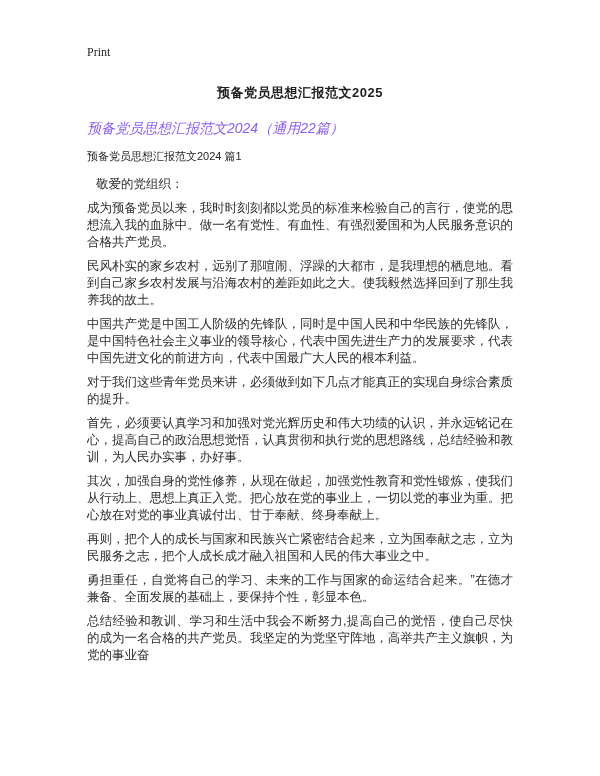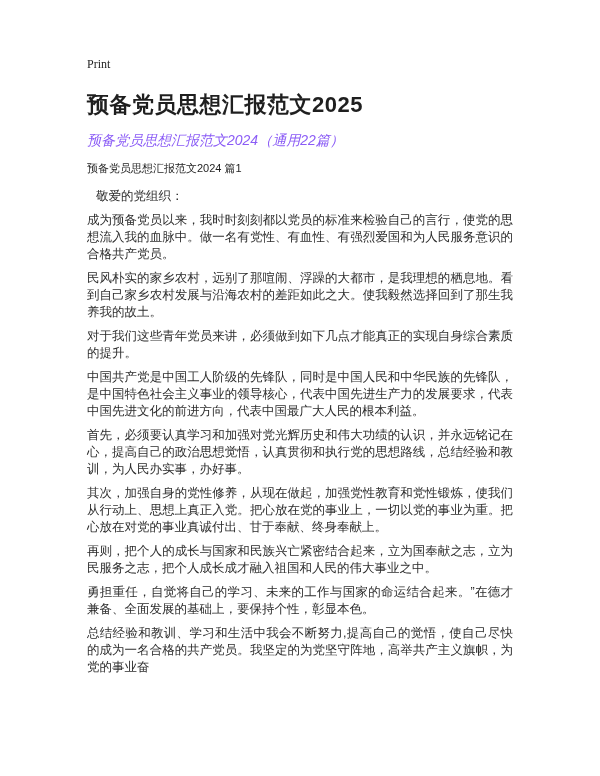--- a/index.html
+++ b/index.html
@@ -6,36 +6,37 @@
     margin: 0;
     padding: 0;
     background: #ffffff;
   }
   .page {
     position: relative;
     width: 600px;
     height: 776px;
     background: #ffffff;
     box-sizing: border-box;
-    padding: 54px 87px 0 87px;
+    padding: 42px 87px 0 87px;
     overflow: hidden;
     color: #2d2d2d;
     font-family: "Liberation Sans", "DejaVu Sans", sans-serif;
   }
   .print-link {
     font-family: "Liberation Serif", "DejaVu Serif", serif;
     font-size: 12px;
     line-height: 14px;
     color: #1f1f1f;
     display: inline-block;
     cursor: pointer;
   }
   .doc-title {
     margin: 22px 0 0 0;
-    font-size: 22px;
+    text-align: center;
+    font-size: 13px;
     line-height: 22px;
     font-weight: bold;
     color: #1f1f1f;
     letter-spacing: 0.5px;
   }
   .subtitle {
     margin: 16px 0 0 0;
     font-size: 14px;
     line-height: 17px;
     color: #8b5cf6;
@@ -74,21 +75,21 @@
   <h1 class="doc-title">预备党员思想汇报范文2025</h1>
 
   <div class="subtitle">预备党员思想汇报范文2024（通用22篇）</div>
 
   <div class="section-heading">预备党员思想汇报范文2024 篇1</div>
 
   <div class="salutation">敬爱的党组织：</div>
 
   <p class="body-para">成为预备党员以来，我时时刻刻都以党员的标准来检验自己的言行，使党的思想流入我的血脉中。做一名有党性、有血性、有强烈爱国和为人民服务意识的合格共产党员。</p>
   <p class="body-para">民风朴实的家乡农村，远别了那喧闹、浮躁的大都市，是我理想的栖息地。看到自己家乡农村发展与沿海农村的差距如此之大。使我毅然选择回到了那生我养我的故土。</p>
+  <p class="body-para">中国共产党是中国工人阶级的先锋队，同时是中国人民和中华民族的先锋队，是中国特色社会主义事业的领导核心，代表中国先进生产力的发展要求，代表中国先进文化的前进方向，代表中国最广大人民的根本利益。</p>
   <p class="body-para">对于我们这些青年党员来讲，必须做到如下几点才能真正的实现自身综合素质的提升。</p>
-  <p class="body-para">中国共产党是中国工人阶级的先锋队，同时是中国人民和中华民族的先锋队，是中国特色社会主义事业的领导核心，代表中国先进生产力的发展要求，代表中国先进文化的前进方向，代表中国最广大人民的根本利益。</p>
   <p class="body-para">首先，必须要认真学习和加强对党光辉历史和伟大功绩的认识，并永远铭记在心，提高自己的政治思想觉悟，认真贯彻和执行党的思想路线，总结经验和教训，为人民办实事，办好事。</p>
   <p class="body-para">其次，加强自身的党性修养，从现在做起，加强党性教育和党性锻炼，使我们从行动上、思想上真正入党。把心放在党的事业上，一切以党的事业为重。把心放在对党的事业真诚付出、甘于奉献、终身奉献上。</p>
   <p class="body-para">再则，把个人的成长与国家和民族兴亡紧密结合起来，立为国奉献之志，立为民服务之志，把个人成长成才融入祖国和人民的伟大事业之中。</p>
   <p class="body-para">勇担重任，自觉将自己的学习、未来的工作与国家的命运结合起来。”在德才兼备、全面发展的基础上，要保持个性，彰显本色。</p>
   <p class="body-para">总结经验和教训、学习和生活中我会不断努力,提高自己的觉悟，使自己尽快的成为一名合格的共产党员。我坚定的为党坚守阵地，高举共产主义旗帜，为党的事业奋</p>
 
 </div>
 
 </body></html>

